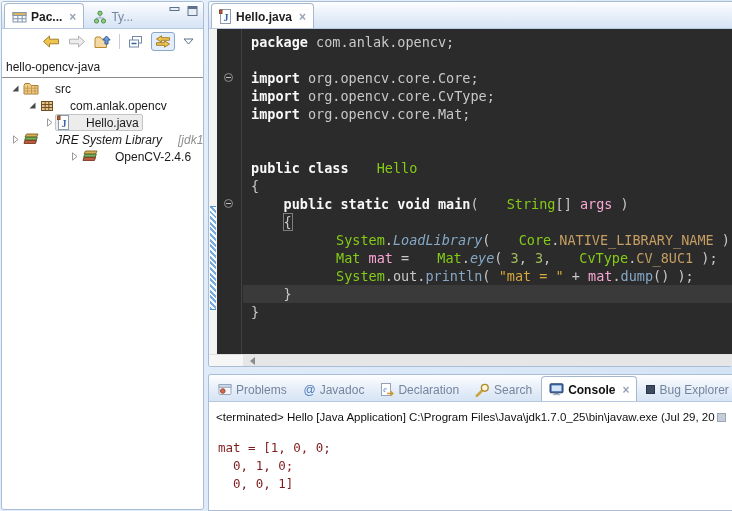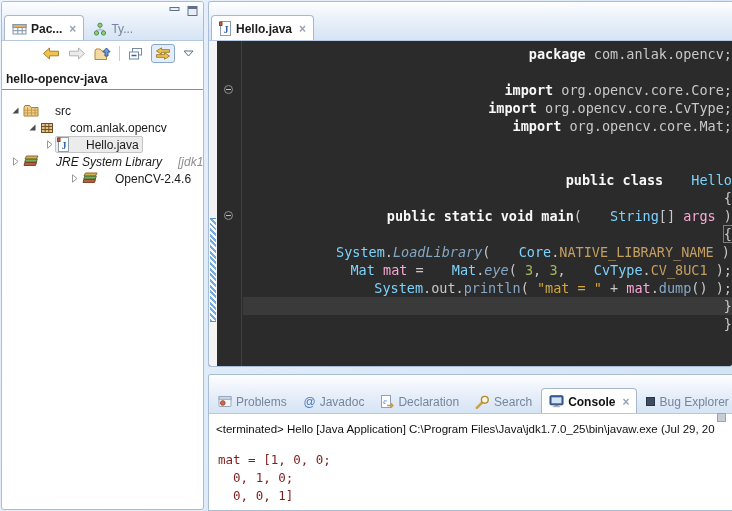--- a/index.html
+++ b/index.html
@@ -8,21 +8,21 @@
     width:732px; height:511px; position:relative; overflow:hidden;
     background:#d6e4f5 linear-gradient(120deg,#eaf2fc 0%,#d2e2f4 100%);
     font-family:"Liberation Sans",sans-serif;
     -webkit-font-smoothing:antialiased;
   }
   .panel { position:absolute; background:#fff; border:1px solid #a9bdd6; }
 
   
   #left-panel { left:1px; top:1px; width:203px; height:509px; border-radius:3px; overflow:hidden; }
   .view-tabbar {
-    height:39px; position:relative; display:flex; align-items:flex-end;
+    height:27px; position:relative; display:flex; align-items:flex-end;
     background:linear-gradient(#fdfeff,#e6eef9 55%,#d6e4f4);
     border-bottom:1px solid #b7c9e0; white-space:nowrap; overflow:hidden;
   }
   .tab {
     height:23px; display:inline-flex; align-items:center; gap:4px;
     padding:0 7px; margin-left:2px; font-size:12px; color:#75859d;
     border-radius:4px 4px 0 0; flex:0 0 auto;
   }
   .tab.active {
     background:#fff; border:1px solid #a8b8cc; border-bottom:none;
@@ -32,48 +32,48 @@
   .tab-close { color:#98a2b2; font-size:12px; font-weight:bold; margin-left:3px; cursor:default; }
   .winbtns { position:absolute; right:5px; top:4px; display:flex; gap:7px; align-items:center; }
   .winbtns .icon { display:inline-flex; }
 
   .toolbar { height:25px; display:flex; align-items:center; justify-content:flex-end; gap:8px; padding-right:9px; }
   .toolbar .icon { display:inline-flex; }
   .tool-sep { width:1px; height:15px; background:#c3cedd; }
   .tool-pressed { border:1px solid #8aa6c8; background:#e3edfb; border-radius:3px; padding:2px 3px; display:inline-flex; }
 
   .tree { font-size:12px; color:#1a1a1a; padding-top:4px; }
-  .tree-root { padding:2px 0 3px 4px; border-bottom:1px solid #8c8c8c; margin-bottom:12px; cursor:default;font-weight:bold; }
+  .tree-root { padding:2px 0 3px 4px; border-bottom:1px solid #8c8c8c; margin-bottom:2px; cursor:default; }
   .tree-row { height:17px; display:flex; align-items:center; overflow:hidden; white-space:nowrap; }
   .arrow { width:11px; display:inline-flex; justify-content:center; flex:0 0 auto; }
   .sel-wrap { display:inline-flex; align-items:center; gap:16px; padding:0 3px 0 1px; border:1px solid transparent; }
   .sel-wrap.selected { background:#ececec; border:1px solid #c4c4c4; border-radius:2px; }
   .sel-wrap .icon { display:inline-flex; flex:0 0 auto; }
   .tree-deco { color:#8f8f8f; }
 
   
   #editor-pane { left:208px; top:1px; width:524px; height:366px; border-right:none; border-radius:3px 0 3px 3px; overflow:hidden; }
   #editor-body { position:relative; height:325px; background:#2b2b2b; overflow:hidden; }
   #anno-ruler { position:absolute; left:0; top:0; bottom:0; width:8px; background:#f4f4f4; }
   #range-indicator {
     position:absolute; left:1px; top:177px; width:6px; height:104px;
     background-image:repeating-linear-gradient(45deg,#77aadd 0 2px,#f8fbff 2px 4px);
     border-top:1px solid #5590cf; border-bottom:1px solid #5590cf;
   }
   #fold-col { position:absolute; left:8px; top:0; bottom:0; width:25px; background:#2b2b2b; border-right:1px solid #404040; }
   .fold-marker { position:absolute; left:7px; width:9px; height:9px; border:1px solid #8f8f8f; border-radius:50%; }
   .fold-marker::after { content:""; position:absolute; left:1px; right:1px; top:3px; height:1px; background:#c0c0c0; }
 
-  #code { position:absolute; left:34px; top:4px; right:0; font:13.5px/18px "DejaVu Sans Mono",monospace;text-align:right; }
+  #code { position:absolute; left:34px; top:4px; right:0; font:13.5px/18px "DejaVu Sans Mono",monospace; }
   .code-line { white-space:pre; height:18px; padding-left:8px; }
   .code-line.hl { background:#3a3a3a; }
   .seg-k  { color:#f8f8f8; font-weight:bold; }
   .seg-d  { color:#c8c8c8; }
   .seg-db { color:#c8c8c8; outline:1px solid #7d7d7d; }
-  .seg-t  { color:#7dd3fc;padding-left:20px; }
+  .seg-t  { color:#84cc16;padding-left:20px; }
   .seg-m  { color:#85a7c5; font-style:italic; }
   .seg-mm { color:#85a7c5; }
   .seg-v  { color:#f9a8d4; }
   .seg-n  { color:#a2b95c; }
   .seg-s  { color:#d7a73f; }
   .seg-c  { color:#c59e62; }
 
   #editor-hscroll { height:13px; display:flex; background:#f4f4f4; border-top:1px solid #e0e0e0; }
   .hs-pad { width:34px; background:#f6f6f6; }
   .hs-track { flex:1; background:#e6e6e6; position:relative; }

